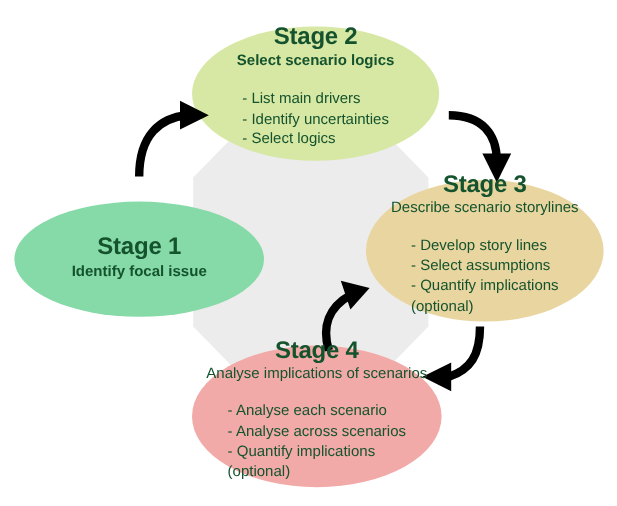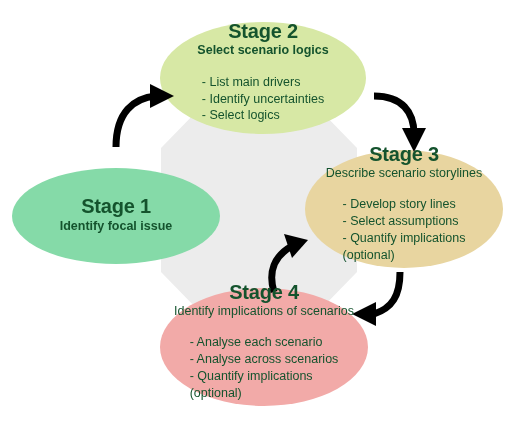--- a/index.html
+++ b/index.html
@@ -137,21 +137,21 @@
     <ul class="stage-bullets">
       <li>- Develop story lines</li>
       <li>- Select assumptions</li>
       <li>- Quantify implications</li>
       <li class="plain">(optional)</li>
     </ul>
   </div>
 
   <div class="stage-node" id="stage-4">
     <div class="stage-title">Stage 4</div>
-    <div class="stage-subtitle">Identify implications of scenarios</div>
+    <div class="stage-subtitle">Analyse implications of scenarios</div>
     <ul class="stage-bullets">
       <li>- Analyse each scenario</li>
       <li>- Analyse across scenarios</li>
       <li>- Quantify implications</li>
       <li class="plain">(optional)</li>
     </ul>
   </div>
 
 </div>
 

